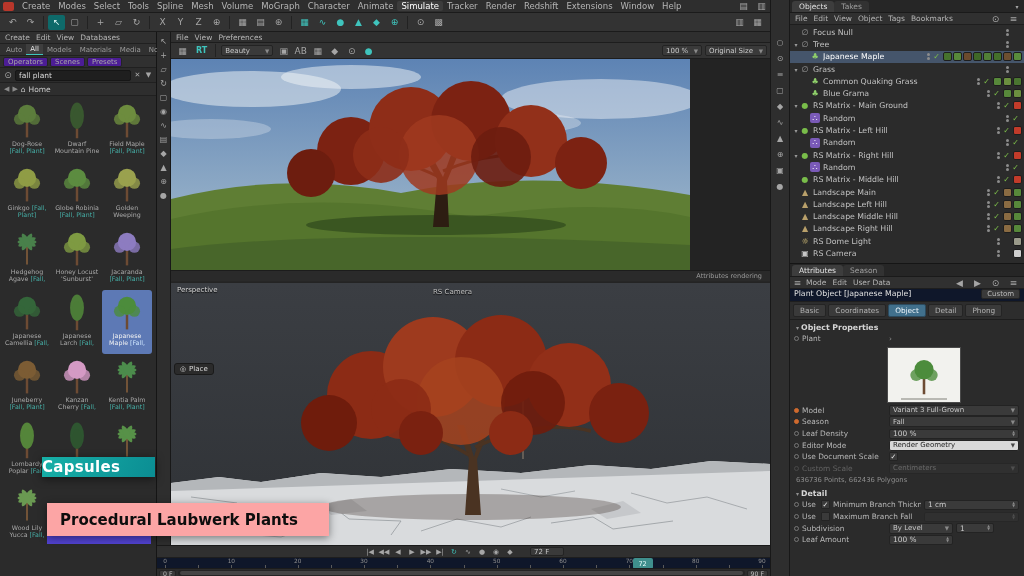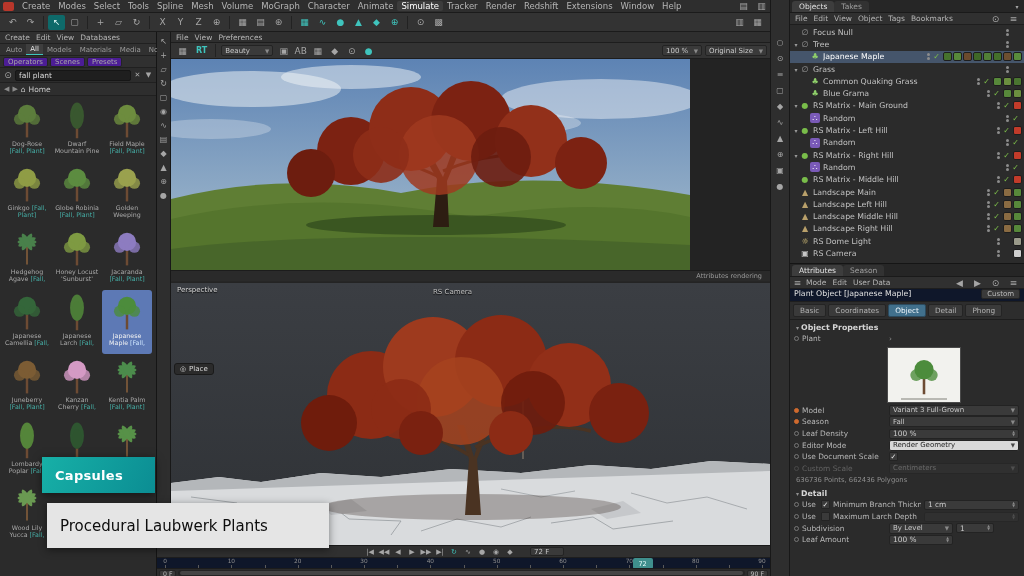--- a/index.html
+++ b/index.html
@@ -112,23 +112,23 @@
   #timeline-ruler{position:relative;height:11px;background:#0f172a;border-bottom:1px solid #1c1c1c;overflow:hidden}
   .tick{position:absolute;top:7px;width:1px;height:4px;background:#5a5a5a}
   .ticklabel{position:absolute;top:0px;font-size:5.8px;color:#8e8e8e;transform:translateX(-50%)}
   .playhead{position:absolute;top:0;width:20px;height:11px;background:#3f8f8d;color:#eafffe;font-size:6.5px;display:flex;align-items:center;justify-content:center;border-radius:2px}
   #rangerow{height:8px;display:flex;align-items:center;gap:2px;padding:0 2px}
   .rangebox{background:#3a3a3a;border:1px solid #232323;border-radius:2px;color:#bdbdbd;font-size:6.2px;height:7px;display:flex;align-items:center;padding:0 3px}
   #rangetrack{flex:1;height:6px;background:#242424;border-radius:3px;position:relative}
   #rangethumb{position:absolute;left:2px;right:2px;top:1px;bottom:1px;background:#454545;border-radius:3px}
 
   
-  #capsules-badge{left:42px;top:457px;width:113px;height:36px;background:linear-gradient(115deg,#17b0a7,#0b8d93);display:flex;align-items:center;padding-left:13px;color:#fff;font-size:13px;font-weight:bold;letter-spacing:.3px;box-shadow:0 2px 8px rgba(0,0,0,.5);z-index:50}
+  #capsules-badge{left:42px;top:457px;width:113px;height:20px;background:linear-gradient(115deg,#17b0a7,#0b8d93);display:flex;align-items:center;color:#fff;font-size:15px;font-weight:bold;letter-spacing:.3px;box-shadow:0 2px 8px rgba(0,0,0,.5);z-index:50}
   #title-underline{left:47px;top:536px;width:104px;height:8px;background:#5142cf;z-index:49}
-  #title-badge{left:47px;top:503px;width:282px;height:45px;background:#e5e5e5;display:flex;align-items:center;padding-left:13px;color:#0d0d0d;font-size:15px;font-weight:normal;box-shadow:0 2px 8px rgba(0,0,0,.45);z-index:50}
+  #title-badge{left:47px;top:503px;width:282px;height:33px;background:#fca5a5;display:flex;align-items:center;padding-left:13px;color:#0d0d0d;font-size:15px;font-weight:bold;box-shadow:0 2px 8px rgba(0,0,0,.45);z-index:50}
 </style>
 </head>
 <body>
 
 <div id="app">
 
   <div id="menubar" class="abs">
     <span class="logo"></span>
     <span class="row" style="gap:0">
         <span class="mitem">Create</span>
@@ -1023,21 +1023,21 @@
           <span class="spin">
             <span>▲</span>
             <span>▼</span>
           </span>
         </span>
     </div>
     <div class="attr-row">
       <span class="kdot"></span>
       <span class="attr-label" style="width:16px">Use</span>
       <span class="cb"></span>
-      <span class="attr-label" style="width:88px">Maximum Larch Depth</span>
+      <span class="attr-label" style="width:88px">Maximum Branch Fall</span>
       <span class="field disabled">
           <span></span>
           <span class="spin">
             <span>▲</span>
             <span>▼</span>
           </span>
         </span>
     </div>
     <div class="attr-row">
       <span class="kdot"></span>

